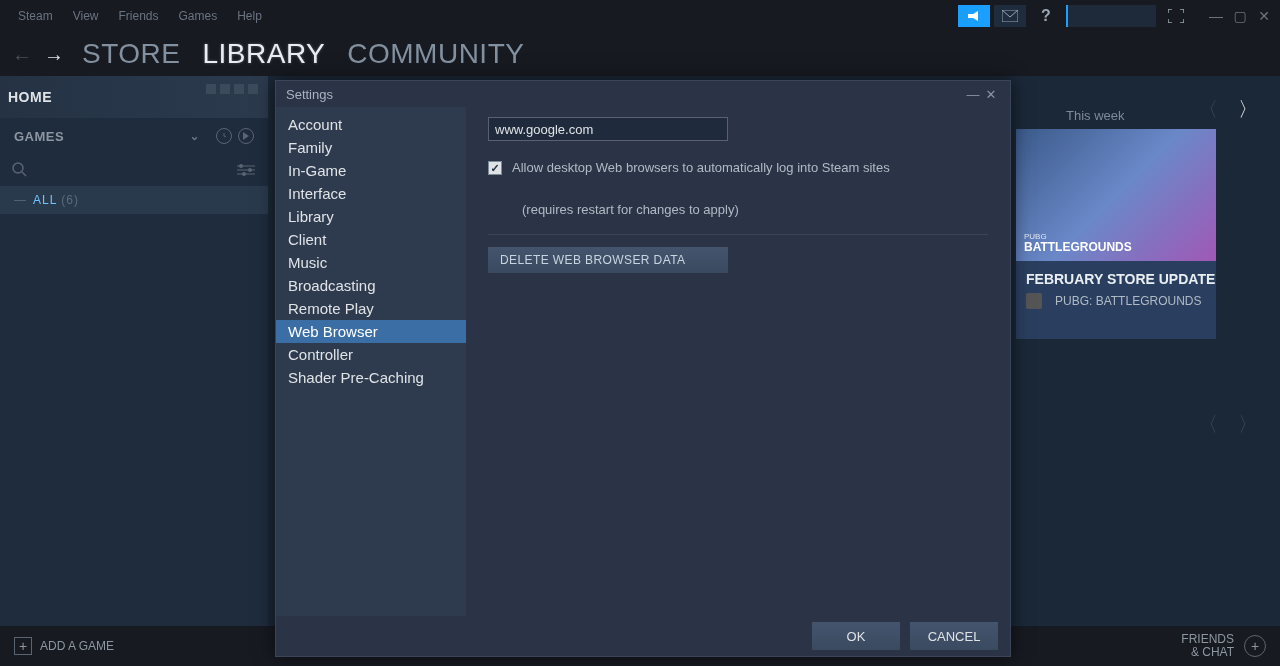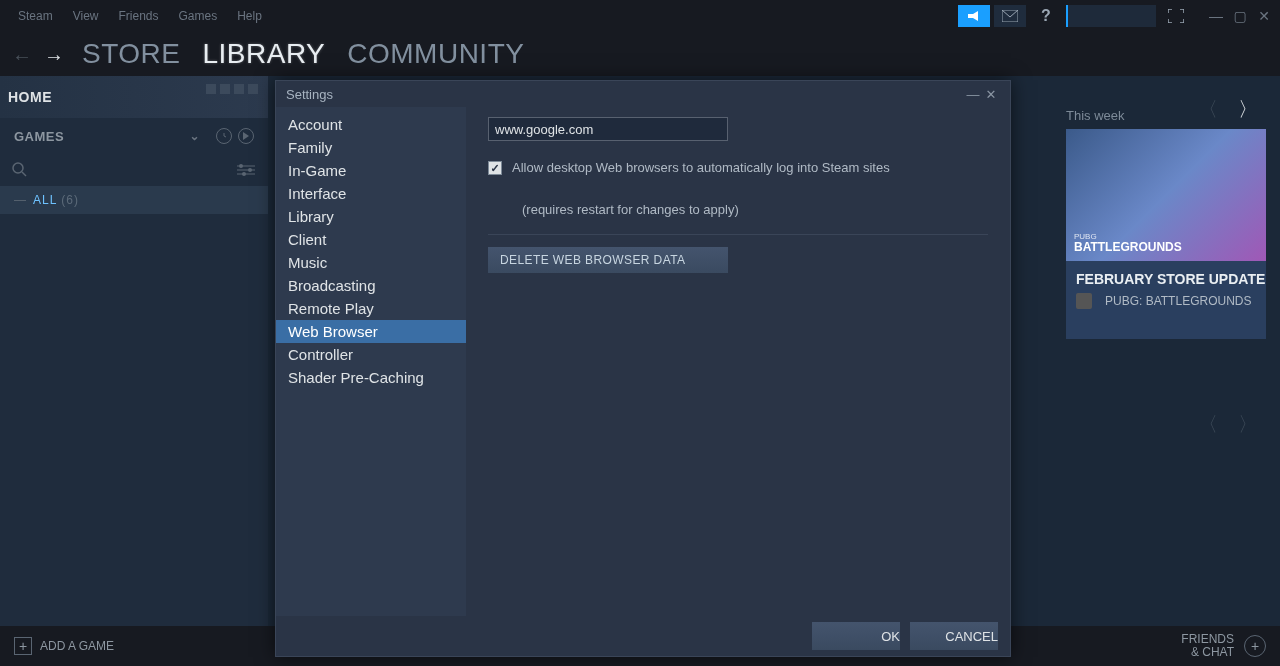--- a/index.html
+++ b/index.html
@@ -78,21 +78,21 @@
   
   .rightcol {
     position: absolute; right: 0; top: 0; width: 264px; height: 340px;
     background: #1b2838; padding: 16px 0 0 0;
   }
   .carousel-arrows { position: absolute; top: 20px; right: 22px; display: flex; gap: 20px; }
   .carousel-arrows span { font-size: 20px; color: #3b4856; cursor: pointer; }
   .carousel-arrows span.active { color: #dfe3e6; }
   .weeklabel { color: #7d8a98; font-size: 13px; padding: 8px 0 6px 0; margin-left: 50px; margin-top: 8px; }
   .gamecard {
-    margin-left: 50px; width: 200px; height: 210px;
+    width: 200px; height: 210px;
     background: #2a3f5f; position: relative; overflow: hidden;
   }
   .gamecard .art {
     height: 132px;
     background: linear-gradient(135deg,#3b5a8a 0%, #6a88c8 50%, #a058b6 100%);
     position: relative;
   }
   .gamecard .art .pubg {
     position: absolute; left: 8px; bottom: 8px; font-size: 12px; font-weight: 700;
     color: #fff; line-height: 1;
@@ -178,21 +178,21 @@
     color: #c7d5e0; border: none; font-size: 12px; letter-spacing: 0.4px;
     text-align: left; padding: 0 12px; cursor: pointer;
   }
   .dlg-footer {
     height: 40px; display: flex; align-items: center; justify-content: flex-end;
     padding: 0 12px; gap: 10px;
   }
   .ftrbtn {
     min-width: 88px; height: 28px;
     background: linear-gradient(#44546d,#3a4a60);
-    color: #dfe3e6; border: none; cursor: pointer; font-size: 13px; text-align: right;
+    color: #dfe3e6; border: none; cursor: pointer; font-size: 13px;
   }
 </style>
 </head>
 <body>
 
 <div class="menubar">
   <div class="menuitem">Steam</div>
   <div class="menuitem">View</div>
   <div class="menuitem">Friends</div>
   <div class="menuitem">Games</div>

